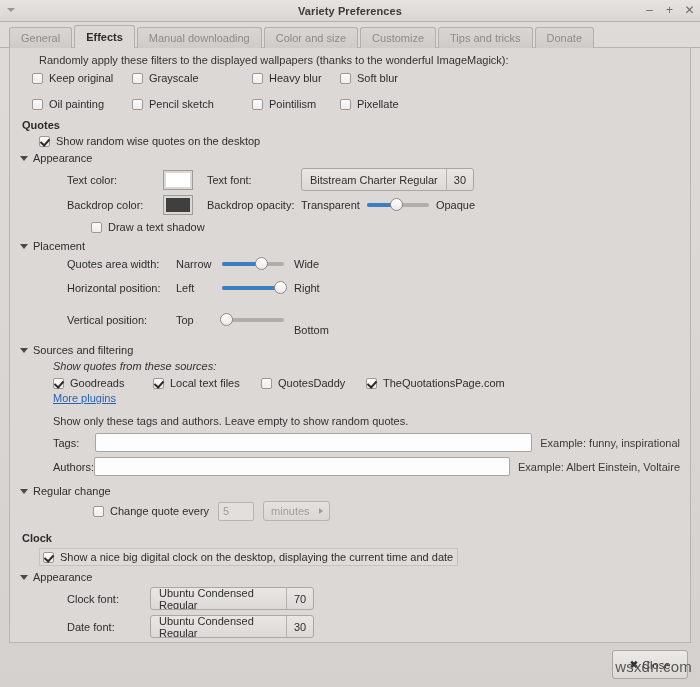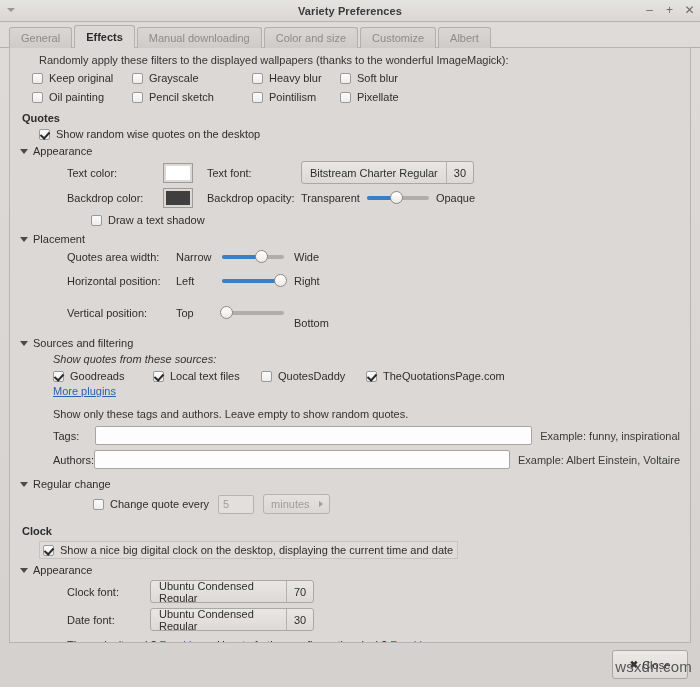--- a/index.html
+++ b/index.html
@@ -165,21 +165,21 @@
     font-size: 11px;
     color: #2e2e2e;
     margin-left: 6px;
     white-space: nowrap;
   }
 
   
   .filters-grid {
     display: grid;
     grid-template-columns: 100px 120px 88px 110px;
-    row-gap: 7px;
+    row-gap: 14px;
     margin-left: 12px;
     margin-bottom: 2px;
   }
 
   
   .expander {
     display: flex; align-items: center;
     margin: 5px 0 4px 0;
     cursor: pointer;
   }
@@ -367,21 +367,22 @@
       <div class="win-btn">✕</div>
     </div>
   </div>
 
   <div class="tabbar">
     <div class="tab">General</div>
     <div class="tab active">Effects</div>
     <div class="tab">Manual downloading</div>
     <div class="tab">Color and size</div>
     <div class="tab">Customize</div>
-    <div class="tab">Albert</div>
+    <div class="tab">Tips and tricks</div>
+    <div class="tab">Donate</div>
   </div>
 
   <div class="content">
 
     <div class="desc indent1">Randomly apply these filters to the displayed wallpapers (thanks to the wonderful ImageMagick):</div>
 
     <div class="filters-grid indent1">
       <div class="chk-row">
         <span class="cb"></span>
         <span class="cb-label">Keep original</span>

